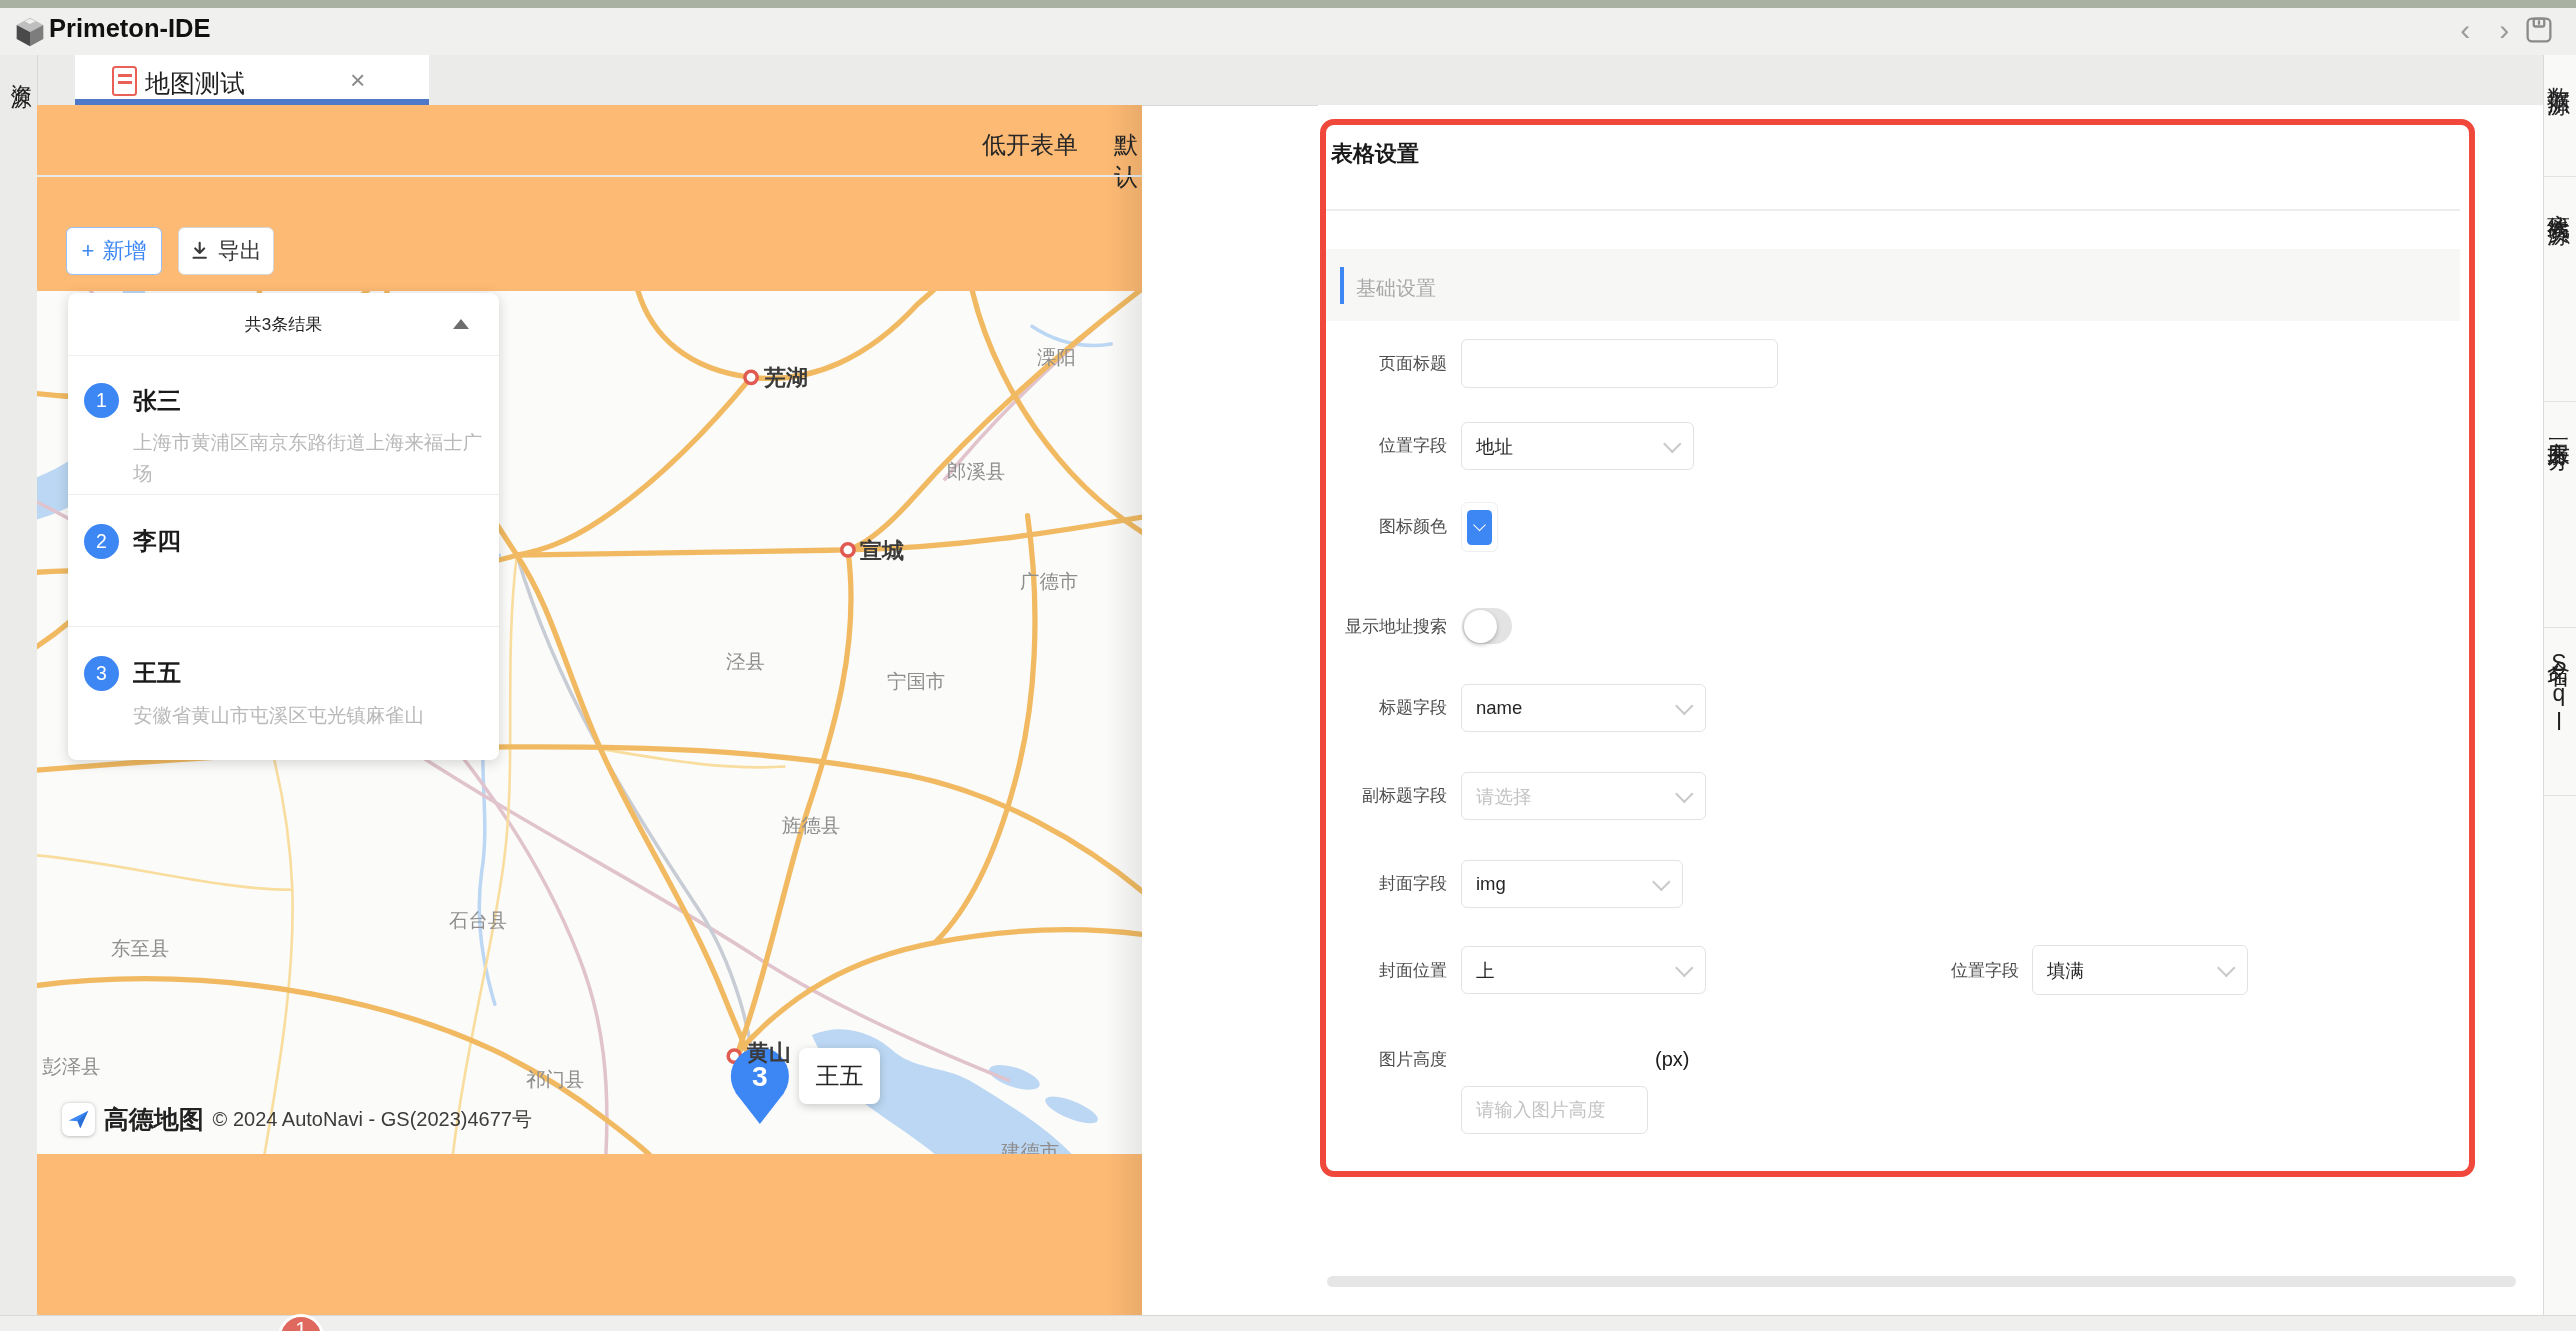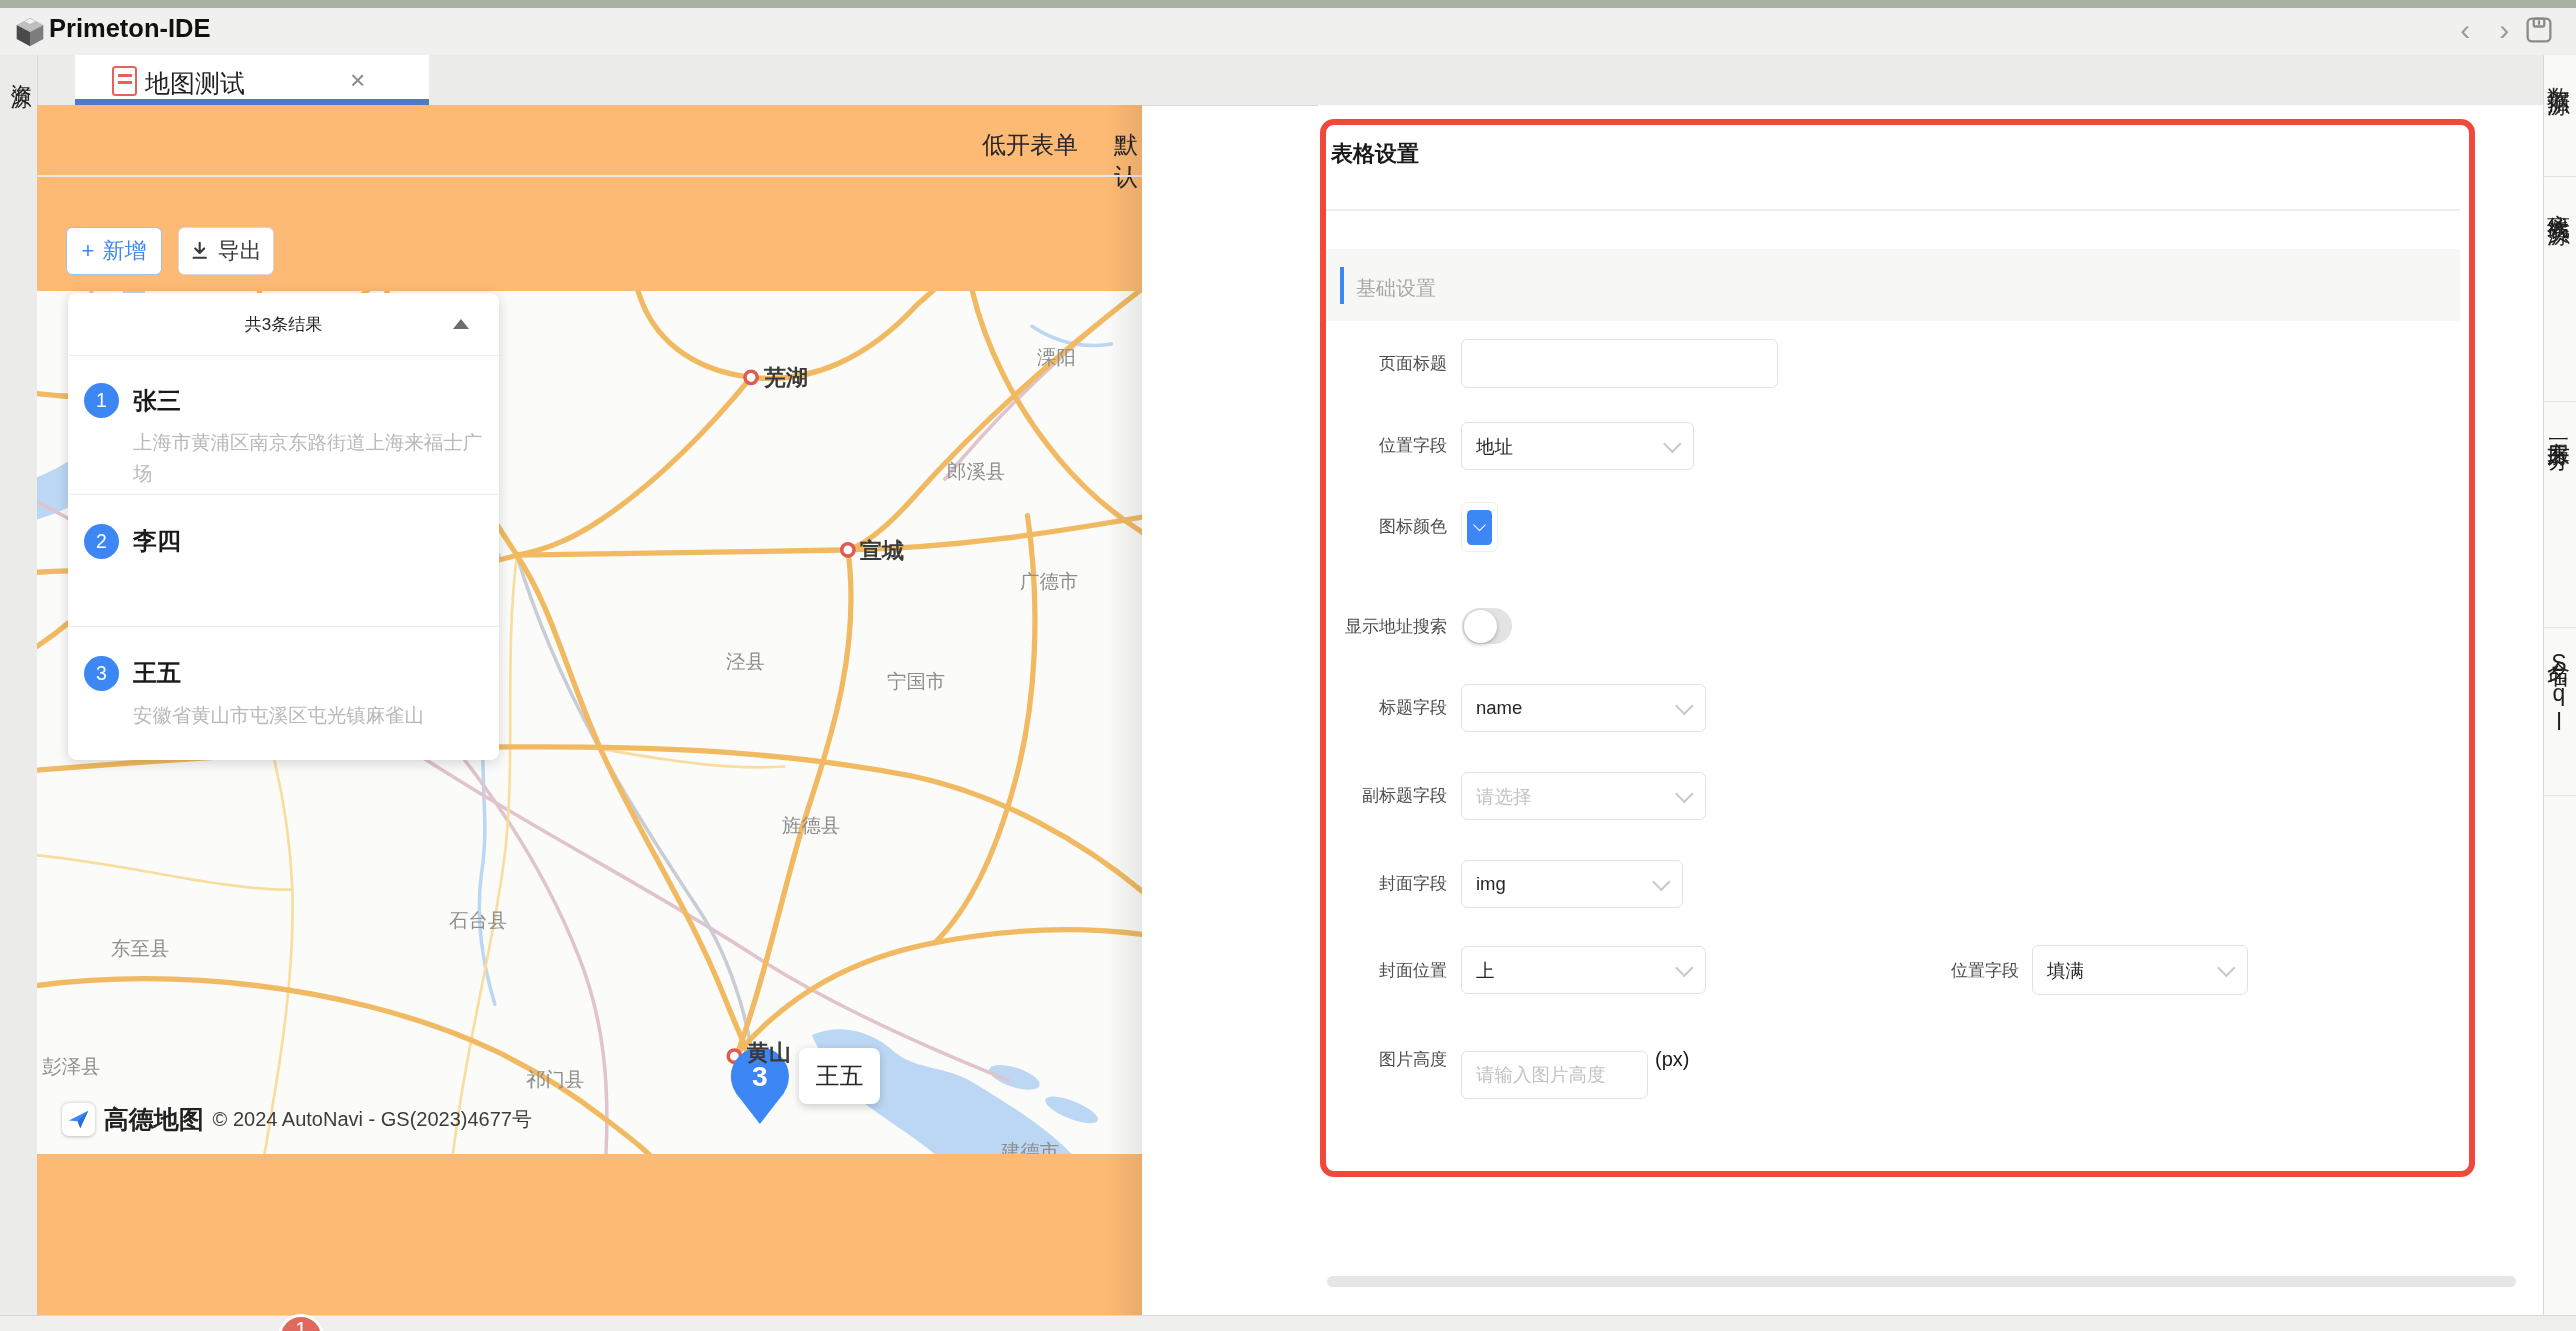--- a/index.html
+++ b/index.html
@@ -311,21 +311,21 @@
     <span>上</span>
       <span class="chev"></span>
   </div>
   <div class="abs f-label" style="left:1878px;top:959px">位置字段</div>
   <div class="abs f-select" style="left:2032px;top:945px;width:216px;height:50px">
     <span>填满</span>
       <span class="chev"></span>
   </div>
 
   <div class="abs f-label" style="left:1306px;top:1048px">图片高度</div>
-  <input class="abs f-input" style="left: 1461px; top: 1051px; width: 187px; height: 48px;" placeholder="请输入图片高度">
+  <input class="abs f-input" style="left: 1461px; top: 1086px; width: 187px; height: 48px;" placeholder="请输入图片高度">
   <div class="abs px-suffix">(px)</div>
 
   <div class="abs red-frame"></div>
 
   <div class="abs h-scroll"></div>
 
   <div class="abs bottom-strip"></div>
   <div class="abs red-badge">1</div>
 
 </div>

